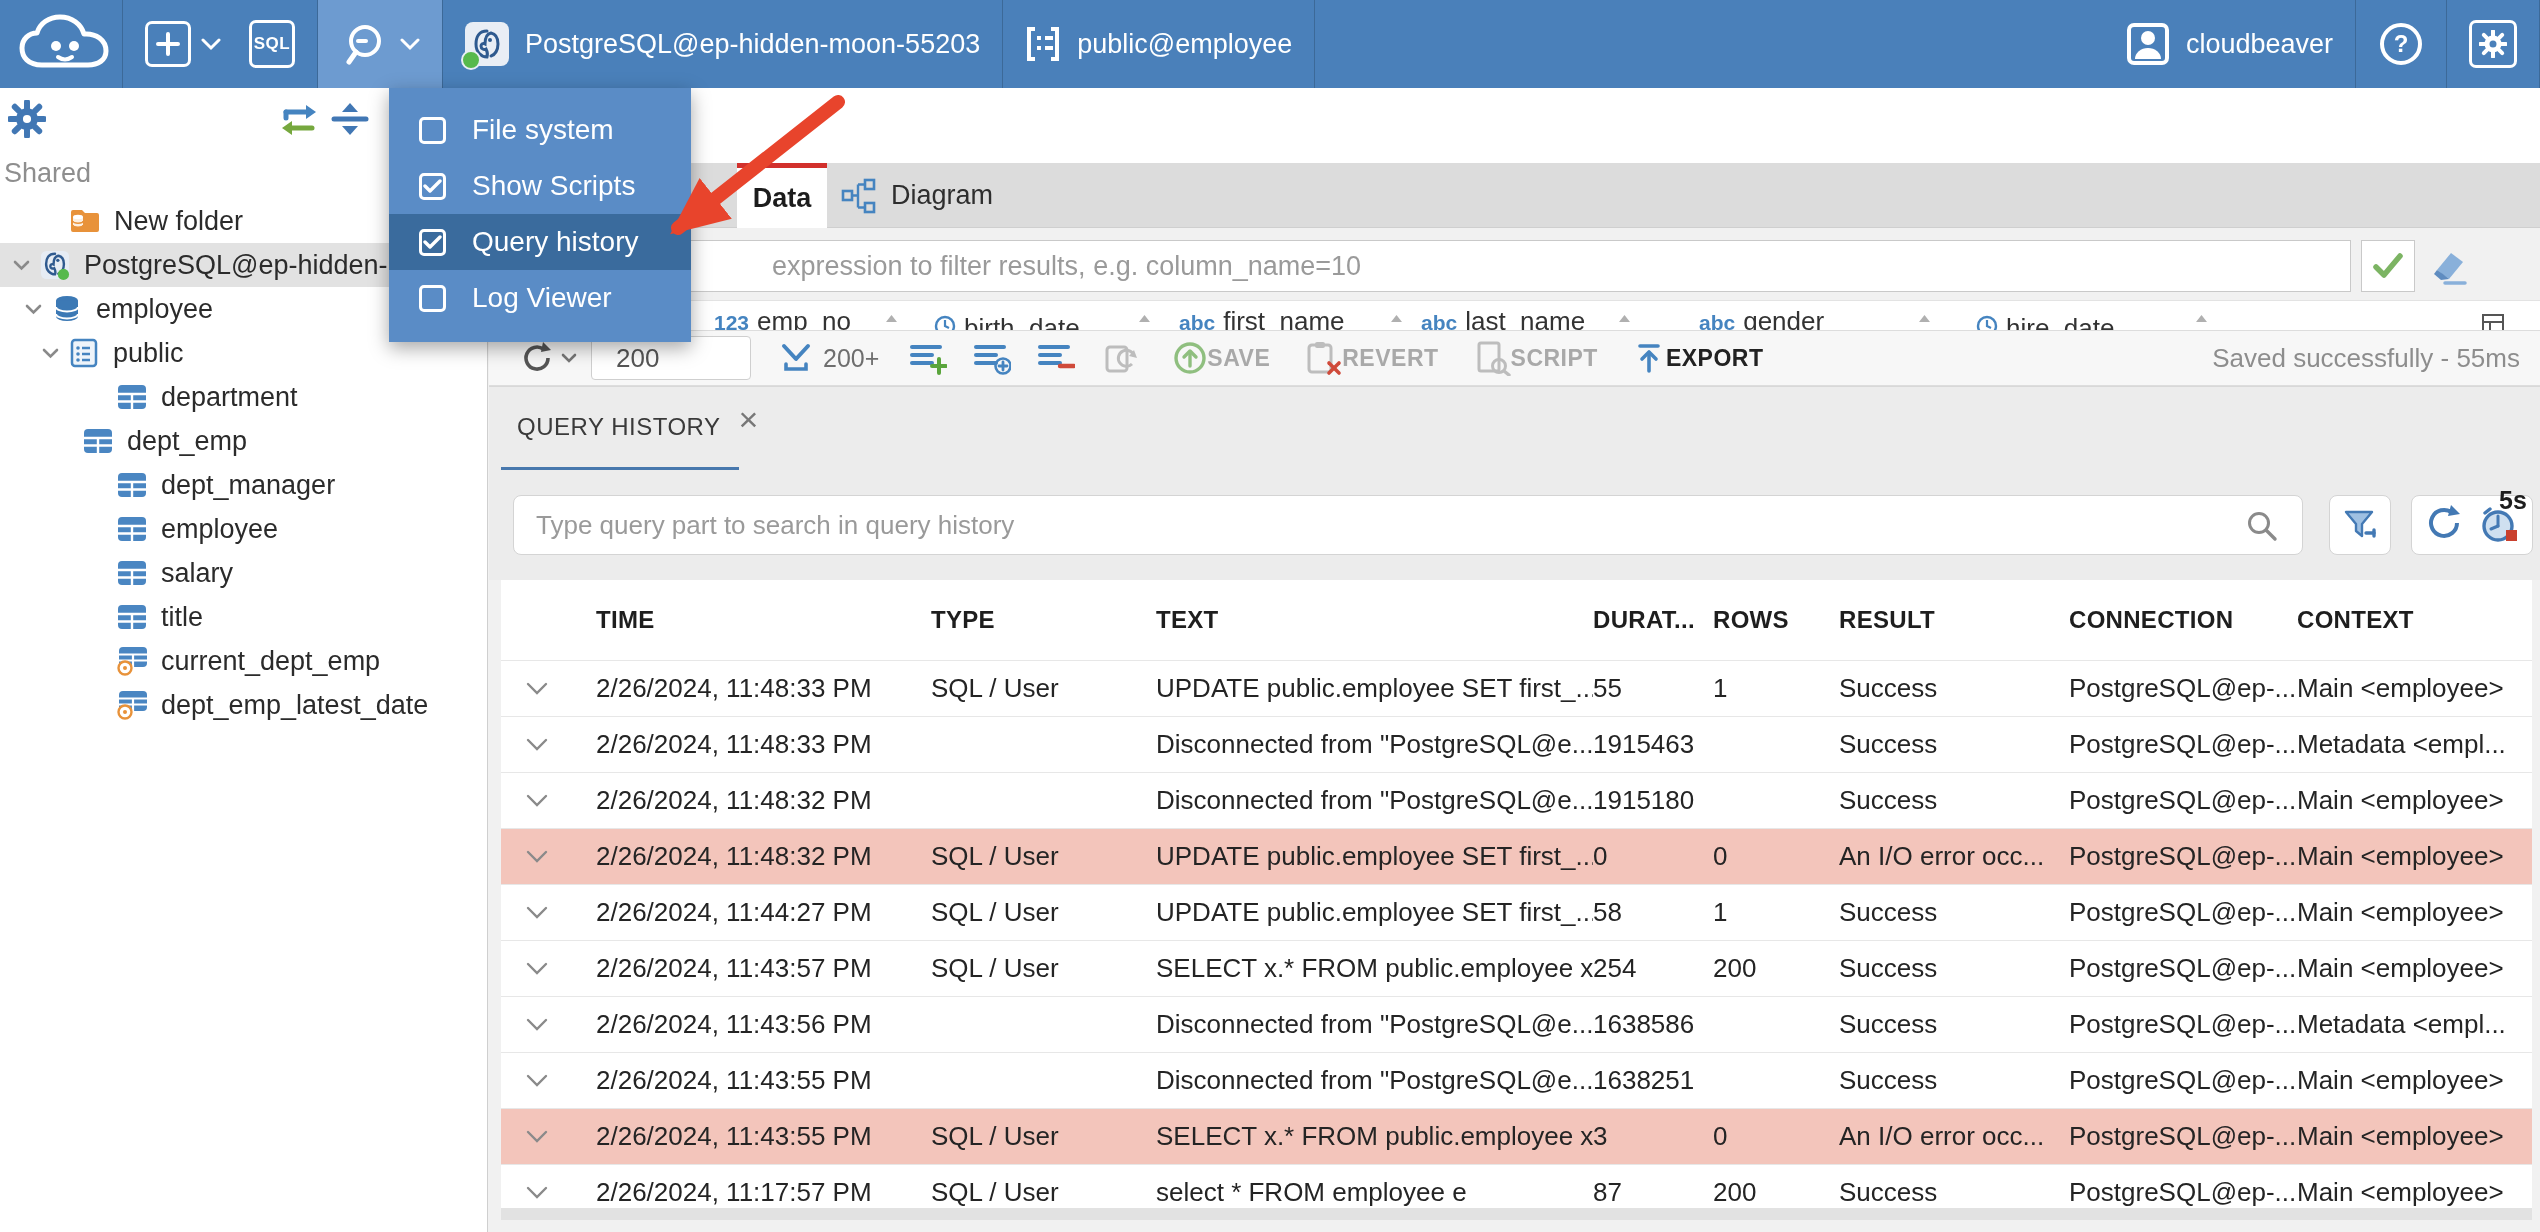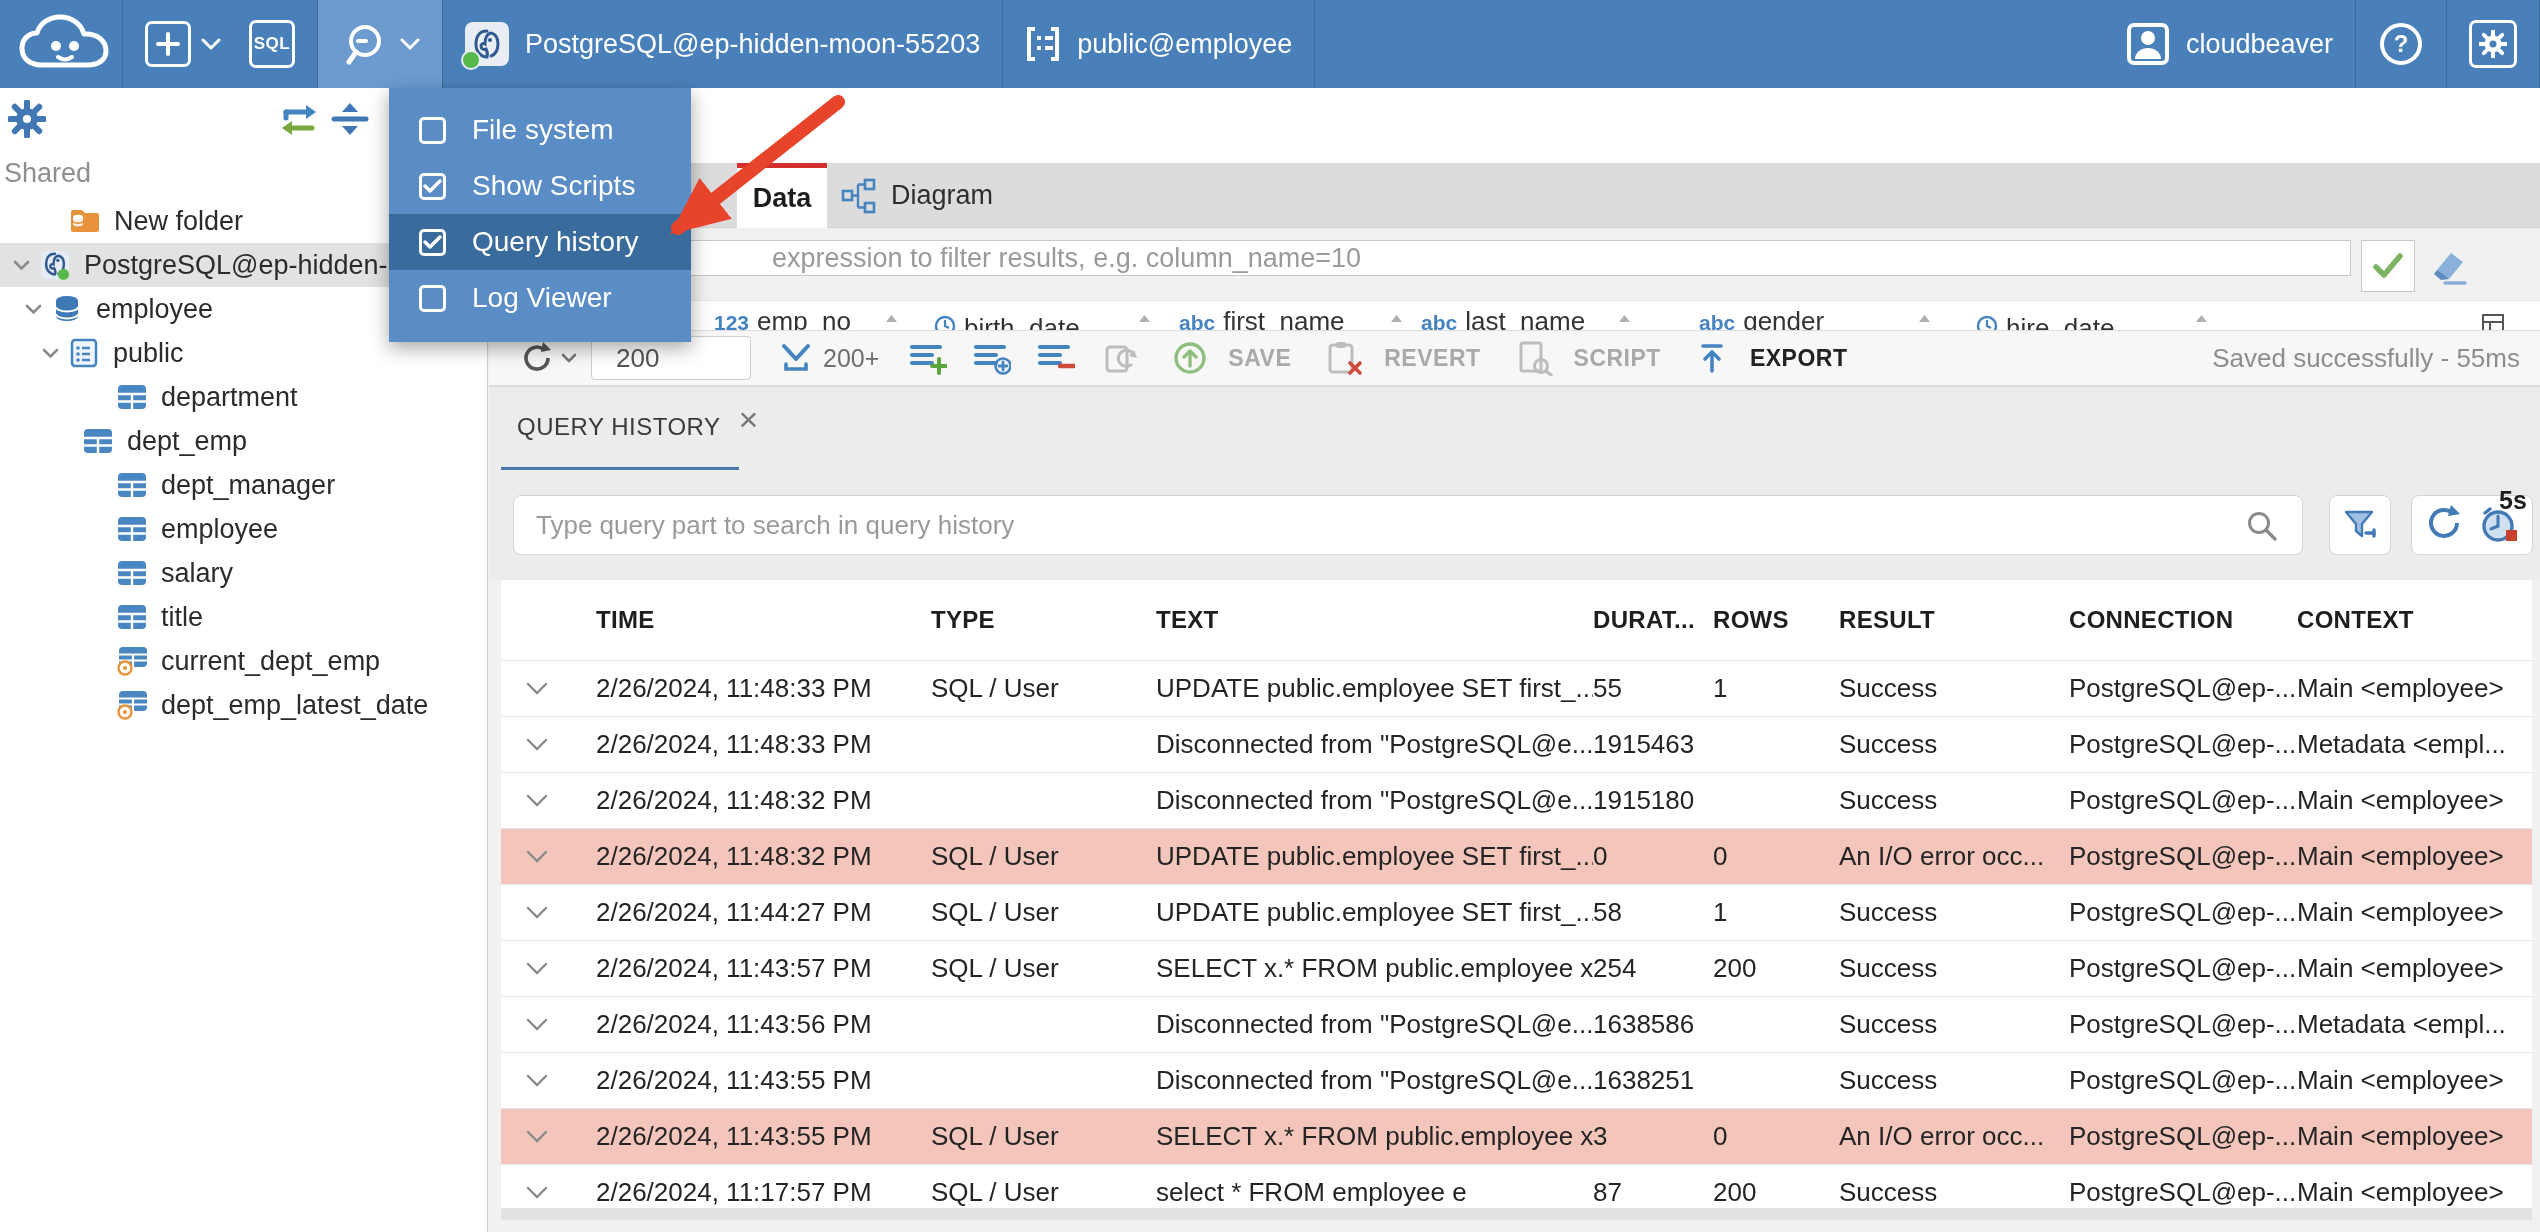--- a/index.html
+++ b/index.html
@@ -56,33 +56,33 @@
   #annot-arrow{position:absolute;left:620px;top:90px;z-index:60;pointer-events:none}
 
   
   #main{position:absolute;left:489px;top:88px;right:0;bottom:0;background:#f1f1f1}
   #editor-tabbar{position:absolute;left:0;top:0;right:0;height:75px;background:#fff}
   #subtabs{position:absolute;left:0;top:75px;right:0;height:65px;background:#dcdcdc;border-bottom:1px solid #cfcfcf}
   #tab-data{position:absolute;left:248px;top:0;width:90px;height:65px;background:#fff;border-top:5px solid var(--red);display:flex;align-items:center;justify-content:center;font-size:27px;font-weight:700;color:#1c1c1c}
   #tab-diagram{position:absolute;left:352px;top:0;height:65px;display:flex;align-items:center;font-size:27px;color:#2e2e2e}
   #tab-diagram .dlabel{margin-left:14px}
   #filter-row{position:absolute;left:0;top:152px;right:0;height:54px}
-  #filter-input{position:absolute;left:10px;top:0;width:1852px;height:36px;border:1px solid #c9c9c9;background:#fff;font-size:27px;color:#555;padding-left:272px;outline:none}
+  #filter-input{position:absolute;left:10px;top:0;width:1852px;height:52px;border:1px solid #c9c9c9;background:#fff;font-size:27px;color:#555;padding-left:272px;outline:none}
   #filter-input::placeholder{color:#9a9a9a}
   #filter-apply{position:absolute;left:1872px;top:0;width:54px;height:52px;background:#fff;border:1px solid #c9c9c9;display:flex;align-items:center;justify-content:center}
   #filter-clear{position:absolute;left:1936px;top:6px}
   #grid-headers{position:absolute;left:0;top:212px;right:0;height:30px;background:#fff;overflow:hidden;border-top:1px solid #e3e3e3}
   .gh{position:absolute;top:0;height:52px;line-height:40px;font-size:26px;color:#333;white-space:nowrap}
   .gh .tb2{color:var(--ico-blue);font-weight:700;font-size:21px;margin-right:8px}
   
   #rs-toolbar{position:absolute;left:0;top:242px;right:0;height:56px;background:#f7f7f7;border-top:1px solid #ddd;border-bottom:1px solid #ddd;display:flex;align-items:center}
   .tbar-ico{display:inline-flex;align-items:center;flex:none}
   #rowlimit{width:160px;height:44px;border:1px solid #cfcfcf;border-radius:4px;background:#fff;text-align:left;padding-left:24px;font-size:26px;color:#555;outline:none;margin:0 28px 0 14px}
   .tool-txtbtn{display:flex;align-items:center;font-size:23px;font-weight:700;letter-spacing:.5px;color:#a9a9a9;margin-right:34px;white-space:nowrap}
-  .tool-txtbtn .lbl{margin-left:21px}
+  .tool-txtbtn .lbl{margin-left:0}
   .tool-txtbtn.active{color:#222}
   #fetch-lbl{font-size:25px;font-weight:400;color:#6e6e6e;margin:0 30px 0 10px}
   #rs-status{margin-left:auto;margin-right:20px;font-size:26px;color:#8d8d8d;white-space:nowrap}
 
   
   #qh-tabbar{position:absolute;left:0;top:298px;right:0;height:84px;background:#ececec;border-top:1px solid #d8d8d8}
   #qh-tab{position:absolute;left:12px;top:0;width:238px;height:84px;border-bottom:4px solid var(--qh-underline);display:flex;align-items:center}
   #qh-tab .qlabel{font-size:24px;color:#3a3a3a;letter-spacing:.5px;margin-left:16px;white-space:nowrap}
   #qh-tab .close{font-size:34px;color:#777;margin-left:18px;margin-top:-16px;line-height:1}
   #qh-search{position:absolute;left:0;top:382px;right:0;height:110px;background:#ececec}

